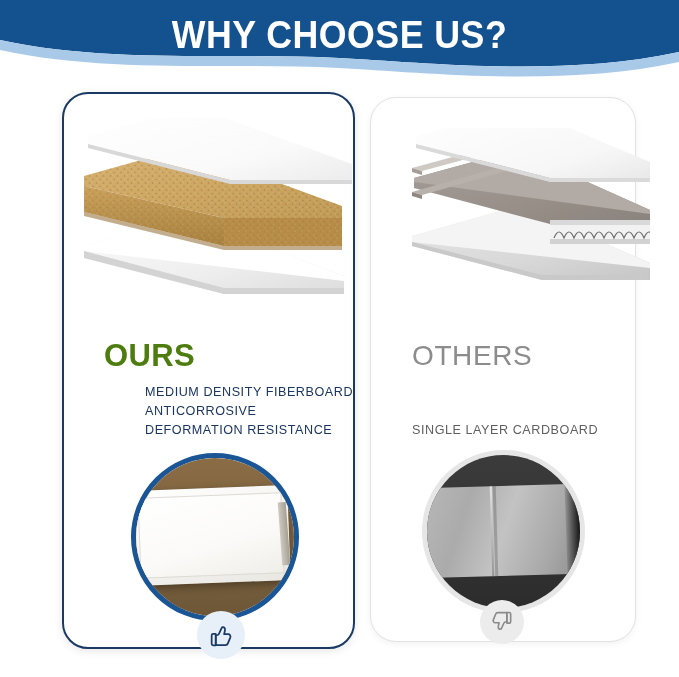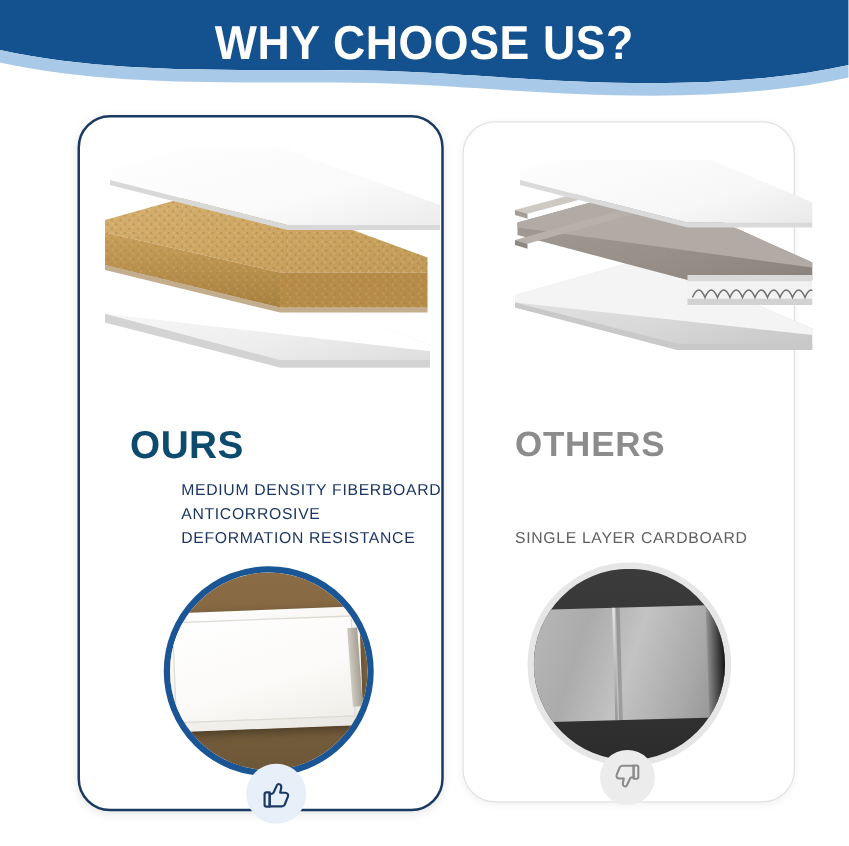--- a/index.html
+++ b/index.html
@@ -72,28 +72,28 @@
 
   
   .heading {
     position: absolute;
     font-family: "Liberation Sans", sans-serif;
   }
   .heading-ours {
     left: 104px; top: 338px;
     font-size: 31px;
     font-weight: bold;
-    color: #0c4a6e;
+    color: #4d7c0f;
     letter-spacing: 0.4px;
     z-index: 4;
   }
   .heading-others {
     left: 412px; top: 340px;
     font-size: 28px;
-    font-weight: bold;
+    font-weight: normal;
     color: #8c8c8c;
     letter-spacing: 0.6px;
     z-index: 3;
   }
 
   .features {
     position: absolute;
     font-size: 12.6px;
     line-height: 19px;
     letter-spacing: 0.55px;

